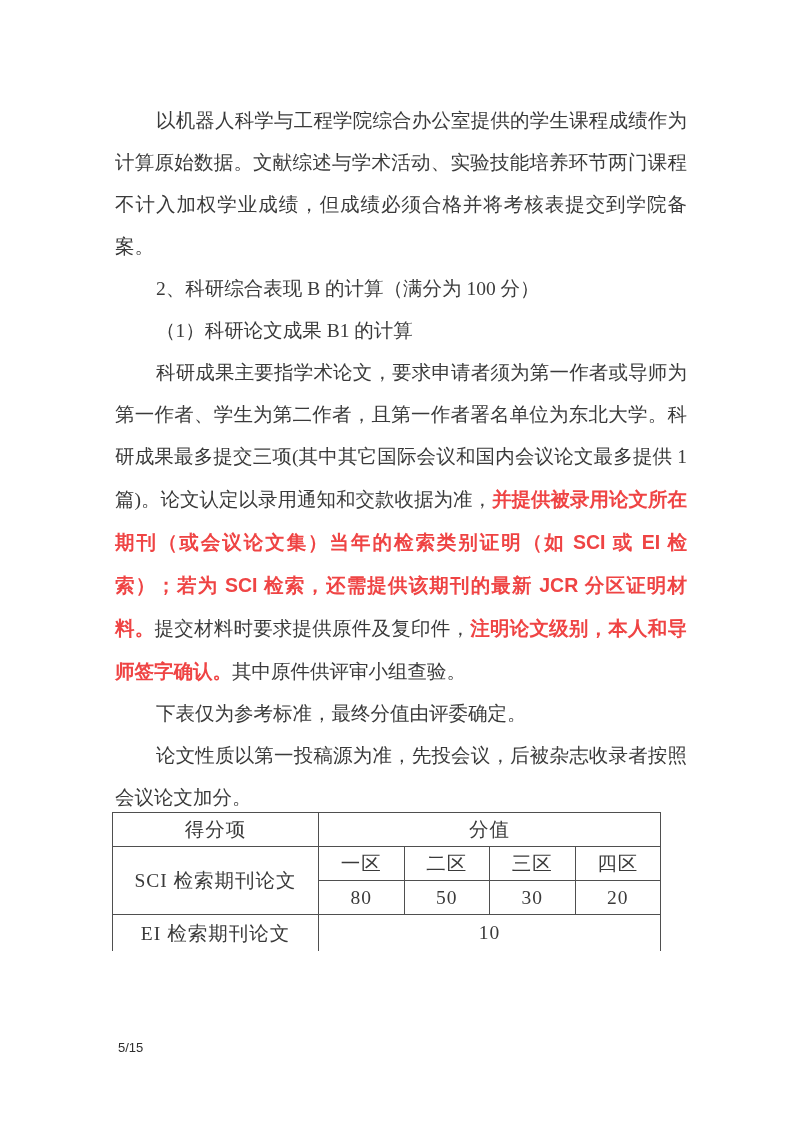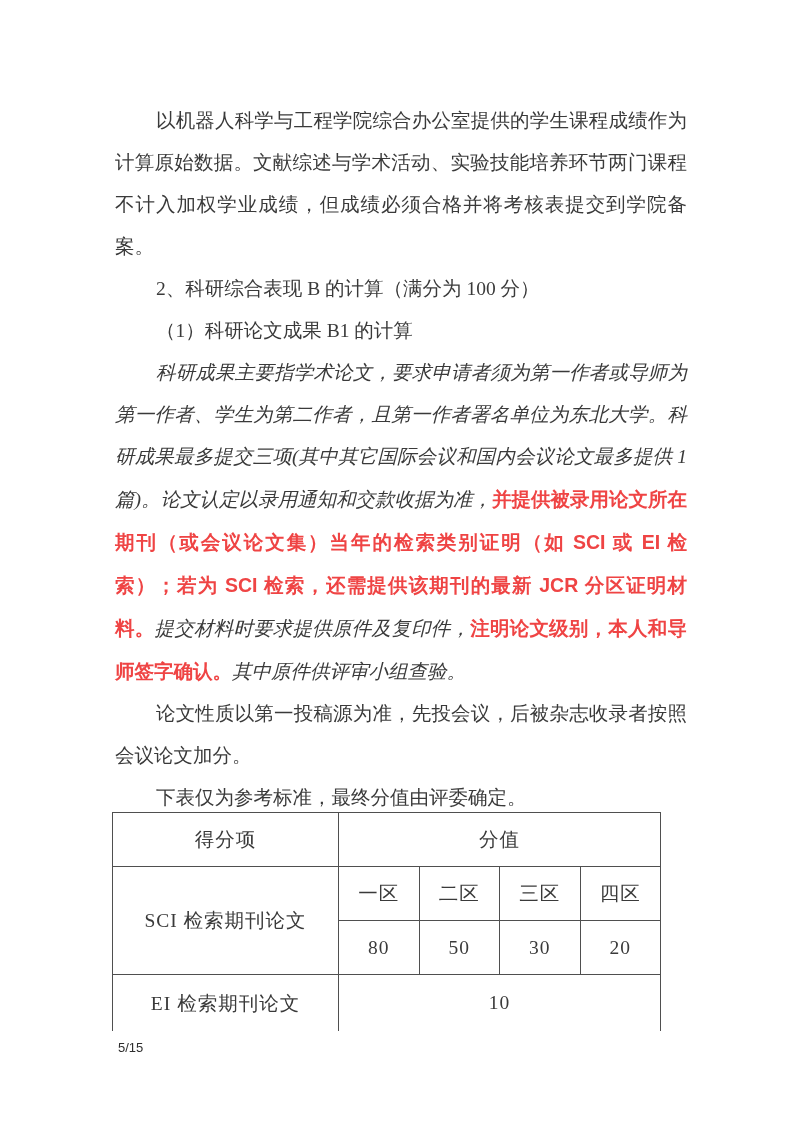--- a/index.html
+++ b/index.html
@@ -25,21 +25,20 @@
     text-align: justify;
   }
   .doc p {
     margin: 0;
     text-indent: 41px;
     word-break: break-all;
   }
   .run-serif {
     font-family: "Liberation Serif", "DejaVu Serif", serif;
     font-weight: normal;
-    font-style: italic;
   }
   .run-boldsans {
     font-family: "Liberation Sans", "DejaVu Sans", sans-serif;
     font-weight: bold;
     color: #ef4444;
   }
   .bold-serif {
     font-weight: bold;
     color: #2e2e2e;
   }
@@ -49,21 +48,21 @@
     border-collapse: collapse;
     table-layout: fixed;
     width: 549px;
     color: #3a3a3a;
     font-size: 19.5px;
   }
   .score-table td {
     border: 1px solid #4f4f4f;
     text-align: center;
     vertical-align: middle;
-    padding: 10px;
+    padding: 0;
     height: 33px;
     letter-spacing: 1px;
   }
   .score-table tr.cut-row td {
     border-bottom: none;
     height: 36px;
   }
   .col-item  { width: 205px; }
   .col-zone1 { width: 86px; }
   .col-zone2 { width: 88px; }
@@ -82,22 +81,22 @@
 
 <div class="page">
 
   <div class="doc">
     <p>以机器人科学与工程学院综合办公室提供的学生课程成绩作为计算原始数据。文献综述与学术活动、实验技能培养环节两门课程不计入加权学业成绩，但成绩必须合格并将考核表提交到学院备案。</p>
     <p>2、科研综合表现 B 的计算（满分为 100 分）</p>
     <p>（1）科研论文成果 B1 的计算</p>
     <p>
       <span class="run-serif">科研成果主要指学术论文，要求申请者须为第一作者或导师为第一作者、学生为第二作者，且第一作者署名单位为东北大学。科研成果最多提交三项(其中其它国际会议和国内会议论文最多提供 1 篇)。论文认定以录用通知和交款收据为准，</span><span class="run-boldsans">并提供被录用论文所在期刊（或会议论文集）当年的检索类别证明（如 SCI 或 EI 检索）；若为 SCI 检索，还需提供该期刊的最新 JCR 分区证明材料。</span><span class="run-serif">提交材料时要求提供原件及复印件，</span><span class="run-boldsans">注明论文级别，本人和导师签字确认。</span><span class="run-serif">其中原件供评审小组查验。</span>
     </p>
+    <p>下表仅为参考标准，最终分值由评委确定。</p>
     <p>论文性质以第一投稿源为准，先投会议，后被杂志收录者按照会议论文加分。</p>
-    <p>下表仅为参考标准，最终分值由评委确定。</p>
   </div>
 
   <table class="score-table">
     <tbody>
         <tr>
       <td class="col-item">得分项</td>
       <td colspan="4">分值</td>
     </tr>
     <tr>
       <td class="col-item" rowspan="2">SCI 检索期刊论文</td>

